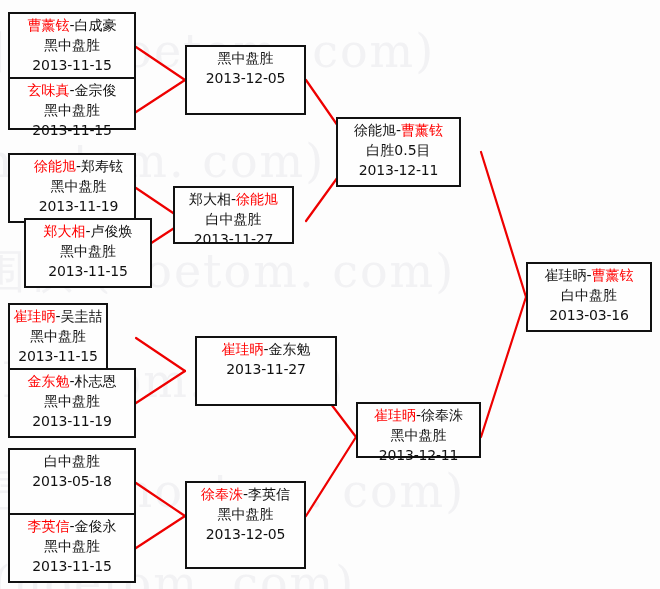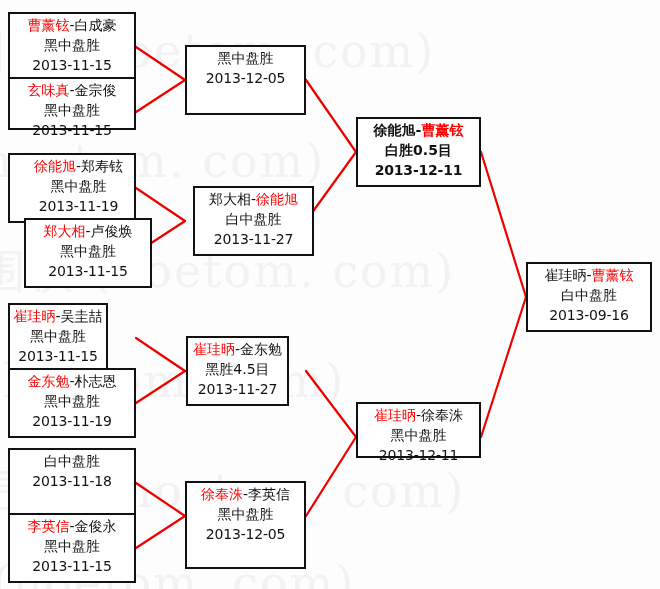--- a/index.html
+++ b/index.html
@@ -150,63 +150,62 @@
   </div>
 
   <div class="match" style="left:8px;  top:368px; width:128px; height:70px;">
     <div class="players"><span class="win">金东勉</span><span class="dash">-</span><span class="lose">朴志恩</span></div>
     <div class="result">黑中盘胜</div>
     <div class="date">2013-11-19</div>
   </div>
 
   <div class="match" style="left:8px;  top:448px; width:128px; height:70px;">
     <div class="result">白中盘胜</div>
-    <div class="date">2013-11-18</div>
+    <div class="date">2013-05-18</div>
   </div>
 
   <div class="match" style="left:8px;  top:513px; width:128px; height:70px;">
     <div class="players"><span class="win">李英信</span><span class="dash">-</span><span class="lose">金俊永</span></div>
     <div class="result">黑中盘胜</div>
     <div class="date">2013-11-15</div>
   </div>
 
   <div class="match" style="left:185px; top:45px;  width:121px; height:70px;">
     <div class="result">黑中盘胜</div>
     <div class="date">2013-12-05</div>
   </div>
 
-  <div class="match" style="left:193px; top:186px; width:121px; height:70px;">
+  <div class="match" style="left:173px; top:186px; width:121px; height:58px;">
     <div class="players"><span class="lose">郑大相</span><span class="dash">-</span><span class="win">徐能旭</span></div>
     <div class="result">白中盘胜</div>
     <div class="date">2013-11-27</div>
   </div>
 
-  <div class="match" style="left:186px; top:336px; width:103px; height:70px;">
+  <div class="match" style="left:195px; top:336px; width:142px; height:70px;">
     <div class="players"><span class="win">崔珪昞</span><span class="dash">-</span><span class="lose">金东勉</span></div>
-    <div class="result">黑胜4.5目</div>
     <div class="date">2013-11-27</div>
   </div>
 
   <div class="match" style="left:185px; top:481px; width:121px; height:88px;">
     <div class="players"><span class="win">徐奉洙</span><span class="dash">-</span><span class="lose">李英信</span></div>
     <div class="result">黑中盘胜</div>
     <div class="date">2013-12-05</div>
   </div>
 
-  <div class="match" style="left:356px; top:117px; width:125px; height:70px;font-weight:bold;">
+  <div class="match" style="left:336px; top:117px; width:125px; height:70px;">
     <div class="players"><span class="lose">徐能旭</span><span class="dash">-</span><span class="win">曹薰铉</span></div>
     <div class="result">白胜0.5目</div>
     <div class="date">2013-12-11</div>
   </div>
 
   <div class="match" style="left:356px; top:402px; width:125px; height:56px;">
     <div class="players"><span class="win">崔珪昞</span><span class="dash">-</span><span class="lose">徐奉洙</span></div>
     <div class="result">黑中盘胜</div>
     <div class="date">2013-12-11</div>
   </div>
 
   <div class="match" style="left:526px; top:262px; width:126px; height:70px;">
     <div class="players"><span class="lose">崔珪昞</span><span class="dash">-</span><span class="win">曹薰铉</span></div>
     <div class="result">白中盘胜</div>
-    <div class="date">2013-09-16</div>
+    <div class="date">2013-03-16</div>
   </div>
 
 </div>
 
 </body></html>

